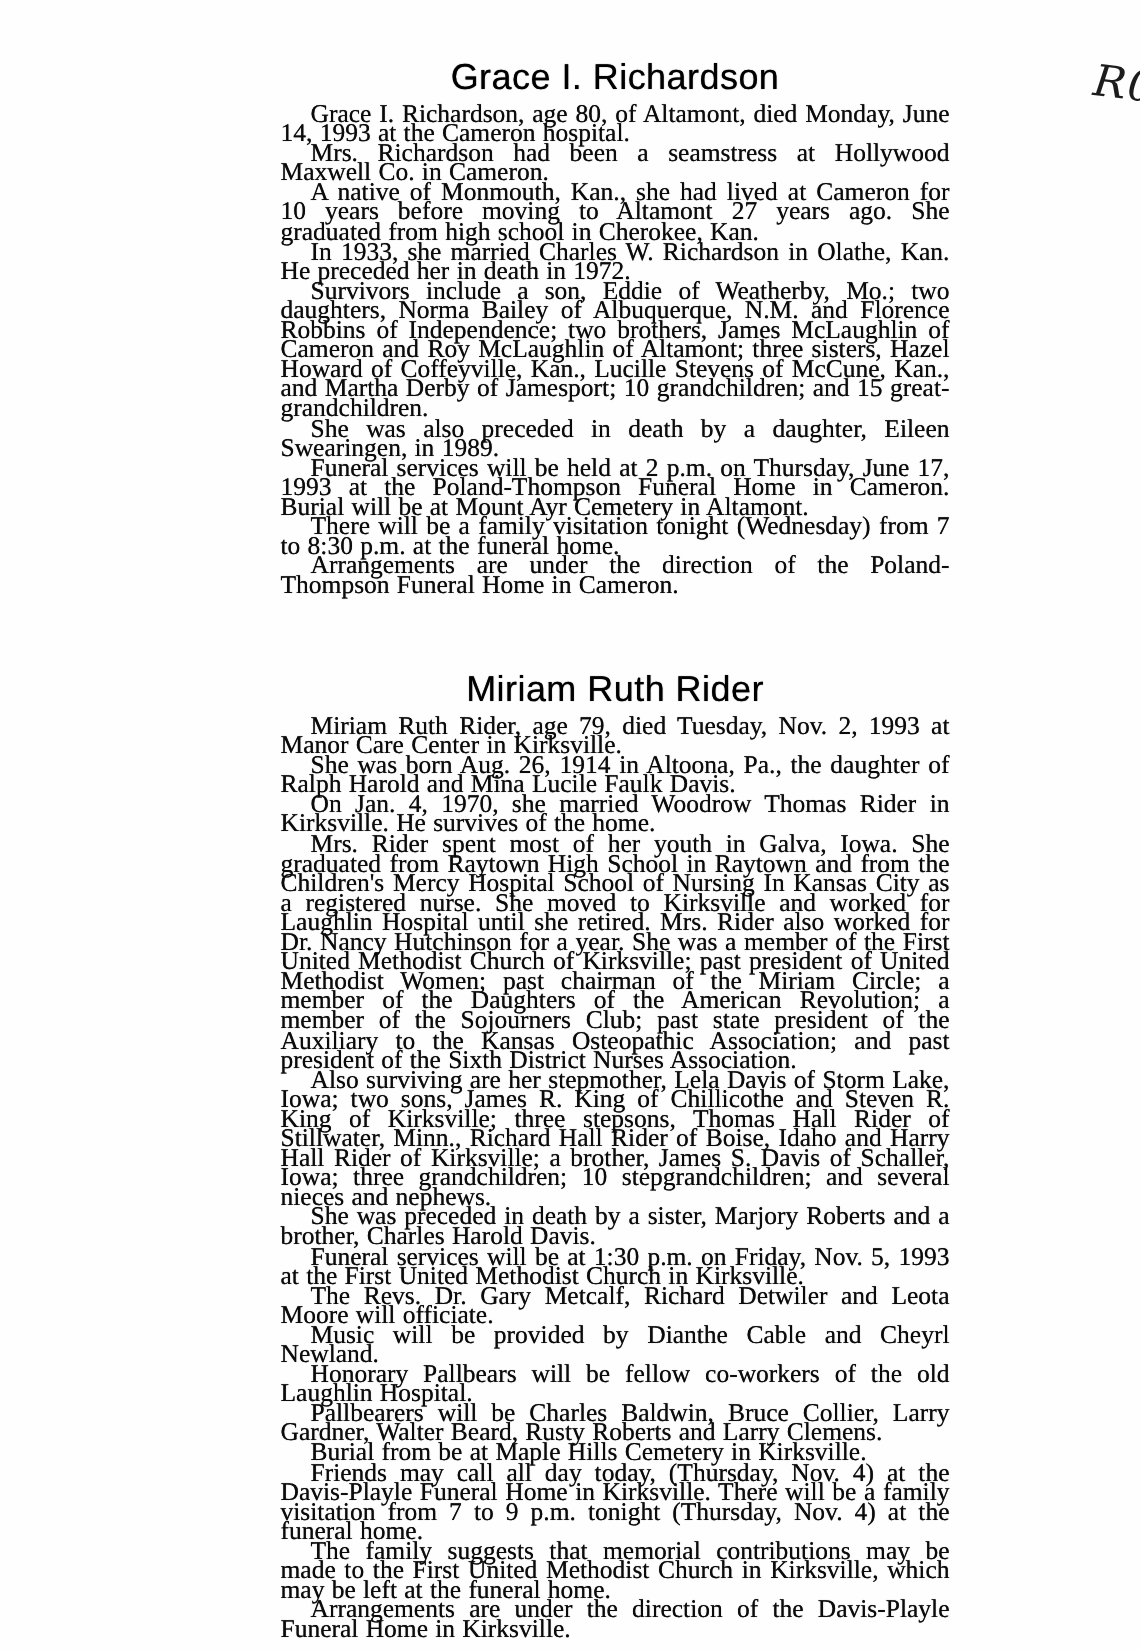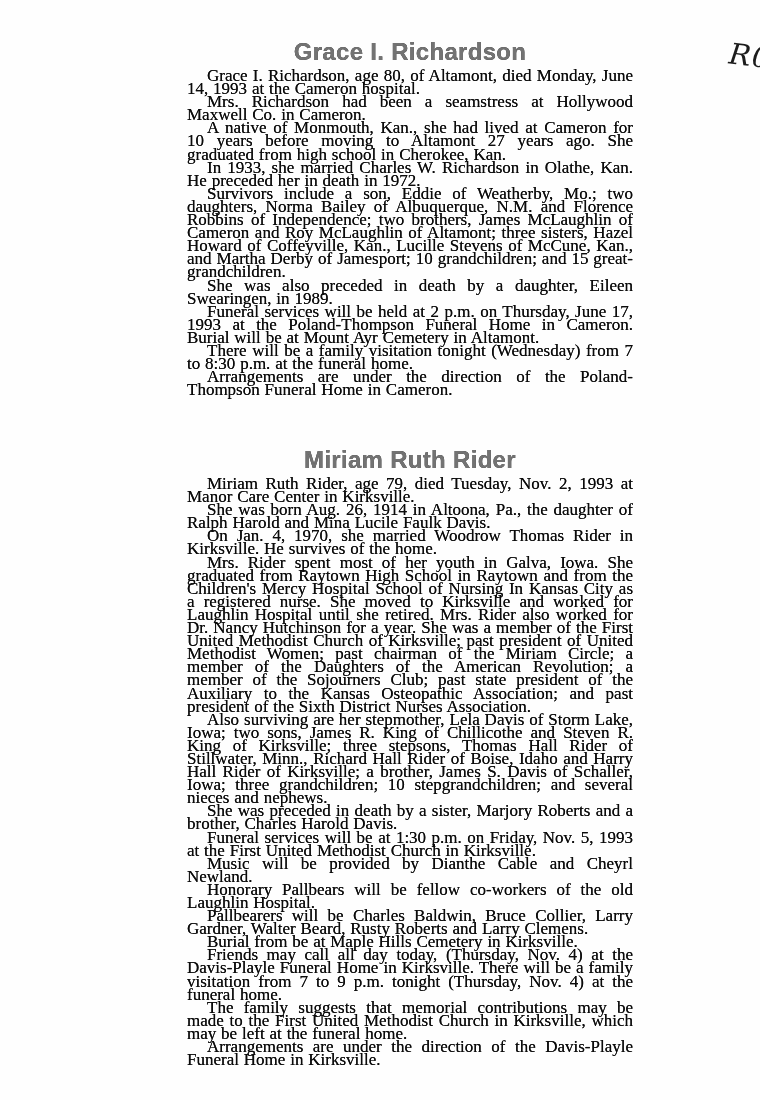--- a/index.html
+++ b/index.html
@@ -18,27 +18,27 @@
   }
   .obit {
     position: absolute;
     left: 187px;
     width: 446px;
   }
   .obit-1 { top: 38px; }
   .obit-2 { top: 446px; }
   .obit-title {
     font-family: "Liberation Sans", sans-serif;
-    font-weight: bold;
+    font-weight: normal;
     font-size: 24px;
     line-height: 27px;
     text-align: center;
     letter-spacing: 0.3px;
     margin: 0 0 4px 0;
-    color: #737373;
+    color: #000000;
     text-shadow: 0 0 0.6px rgba(0,0,0,0.85);
   }
   .obit-body p {
     margin: 0;
     font-size: 17px;
     line-height: 13.1px;
     text-align: justify;
     text-indent: 20px;
     text-shadow: 0 0 0.45px rgba(0,0,0,0.85);
     word-spacing: 0.6px;
@@ -81,20 +81,21 @@
   <section class="obit obit-2">
     <h1 class="obit-title">Miriam Ruth Rider</h1>
     <div class="obit-body">
       <p>Miriam Ruth Rider, age 79, died Tuesday, Nov. 2, 1993 at Manor Care Center in Kirksville.</p>
       <p>She was born Aug. 26, 1914 in Altoona, Pa., the daughter of Ralph Harold and Mina Lucile Faulk Davis.</p>
       <p>On Jan. 4, 1970, she married Woodrow Thomas Rider in Kirksville. He survives of the home.</p>
       <p>Mrs. Rider spent most of her youth in Galva, Iowa. She graduated from Raytown High School in Raytown and from the Children's Mercy Hospital School of Nursing In Kansas City as a registered nurse. She moved to Kirksville and worked for Laughlin Hospital until she retired. Mrs. Rider also worked for Dr. Nancy Hutchinson for a year. She was a member of the First United Methodist Church of Kirksville; past president of United Methodist Women; past chairman of the Miriam Circle; a member of the Daughters of the American Revolution; a member of the Sojourners Club; past state president of the Auxiliary to the Kansas Osteopathic Association; and past president of the Sixth District Nurses Association.</p>
       <p>Also surviving are her stepmother, Lela Davis of Storm Lake, Iowa; two sons, James R. King of Chillicothe and Steven R. King of Kirksville; three stepsons, Thomas Hall Rider of Stillwater, Minn., Richard Hall Rider of Boise, Idaho and Harry Hall Rider of Kirksville; a brother, James S. Davis of Schaller, Iowa; three grandchildren; 10 stepgrandchildren; and several nieces and nephews.</p>
       <p>She was preceded in death by a sister, Marjory Roberts and a brother, Charles Harold Davis.</p>
       <p>Funeral services will be at 1:30 p.m. on Friday, Nov. 5, 1993 at the First United Methodist Church in Kirksville.</p>
+      <p>The Revs. Dr. Gary Metcalf, Richard Detwiler and Leota Moore will officiate.</p>
       <p>Music will be provided by Dianthe Cable and Cheyrl Newland.</p>
       <p>Honorary Pallbears will be fellow co-workers of the old Laughlin Hospital.</p>
       <p>Pallbearers will be Charles Baldwin, Bruce Collier, Larry Gardner, Walter Beard, Rusty Roberts and Larry Clemens.</p>
       <p>Burial from be at Maple Hills Cemetery in Kirksville.</p>
       <p>Friends may call all day today, (Thursday, Nov. 4) at the Davis-Playle Funeral Home in Kirksville. There will be a family visitation from 7 to 9 p.m. tonight (Thursday, Nov. 4) at the funeral home.</p>
       <p>The family suggests that memorial contributions may be made to the First United Methodist Church in Kirksville, which may be left at the funeral home.</p>
       <p>Arrangements are under the direction of the Davis-Playle Funeral Home in Kirksville.</p>
     </div>
   </section>
 

